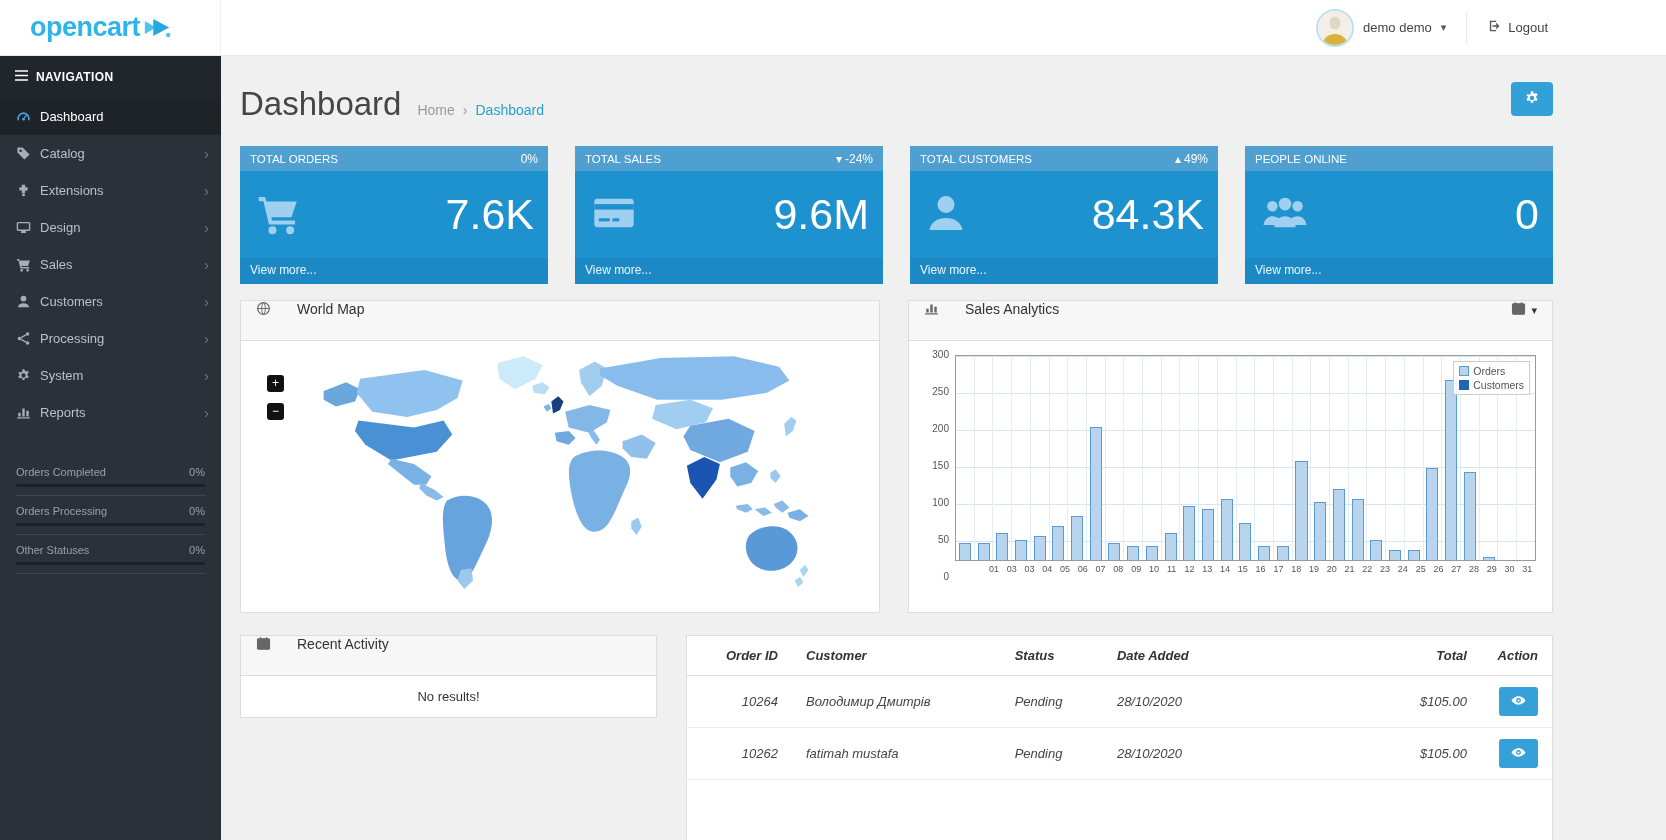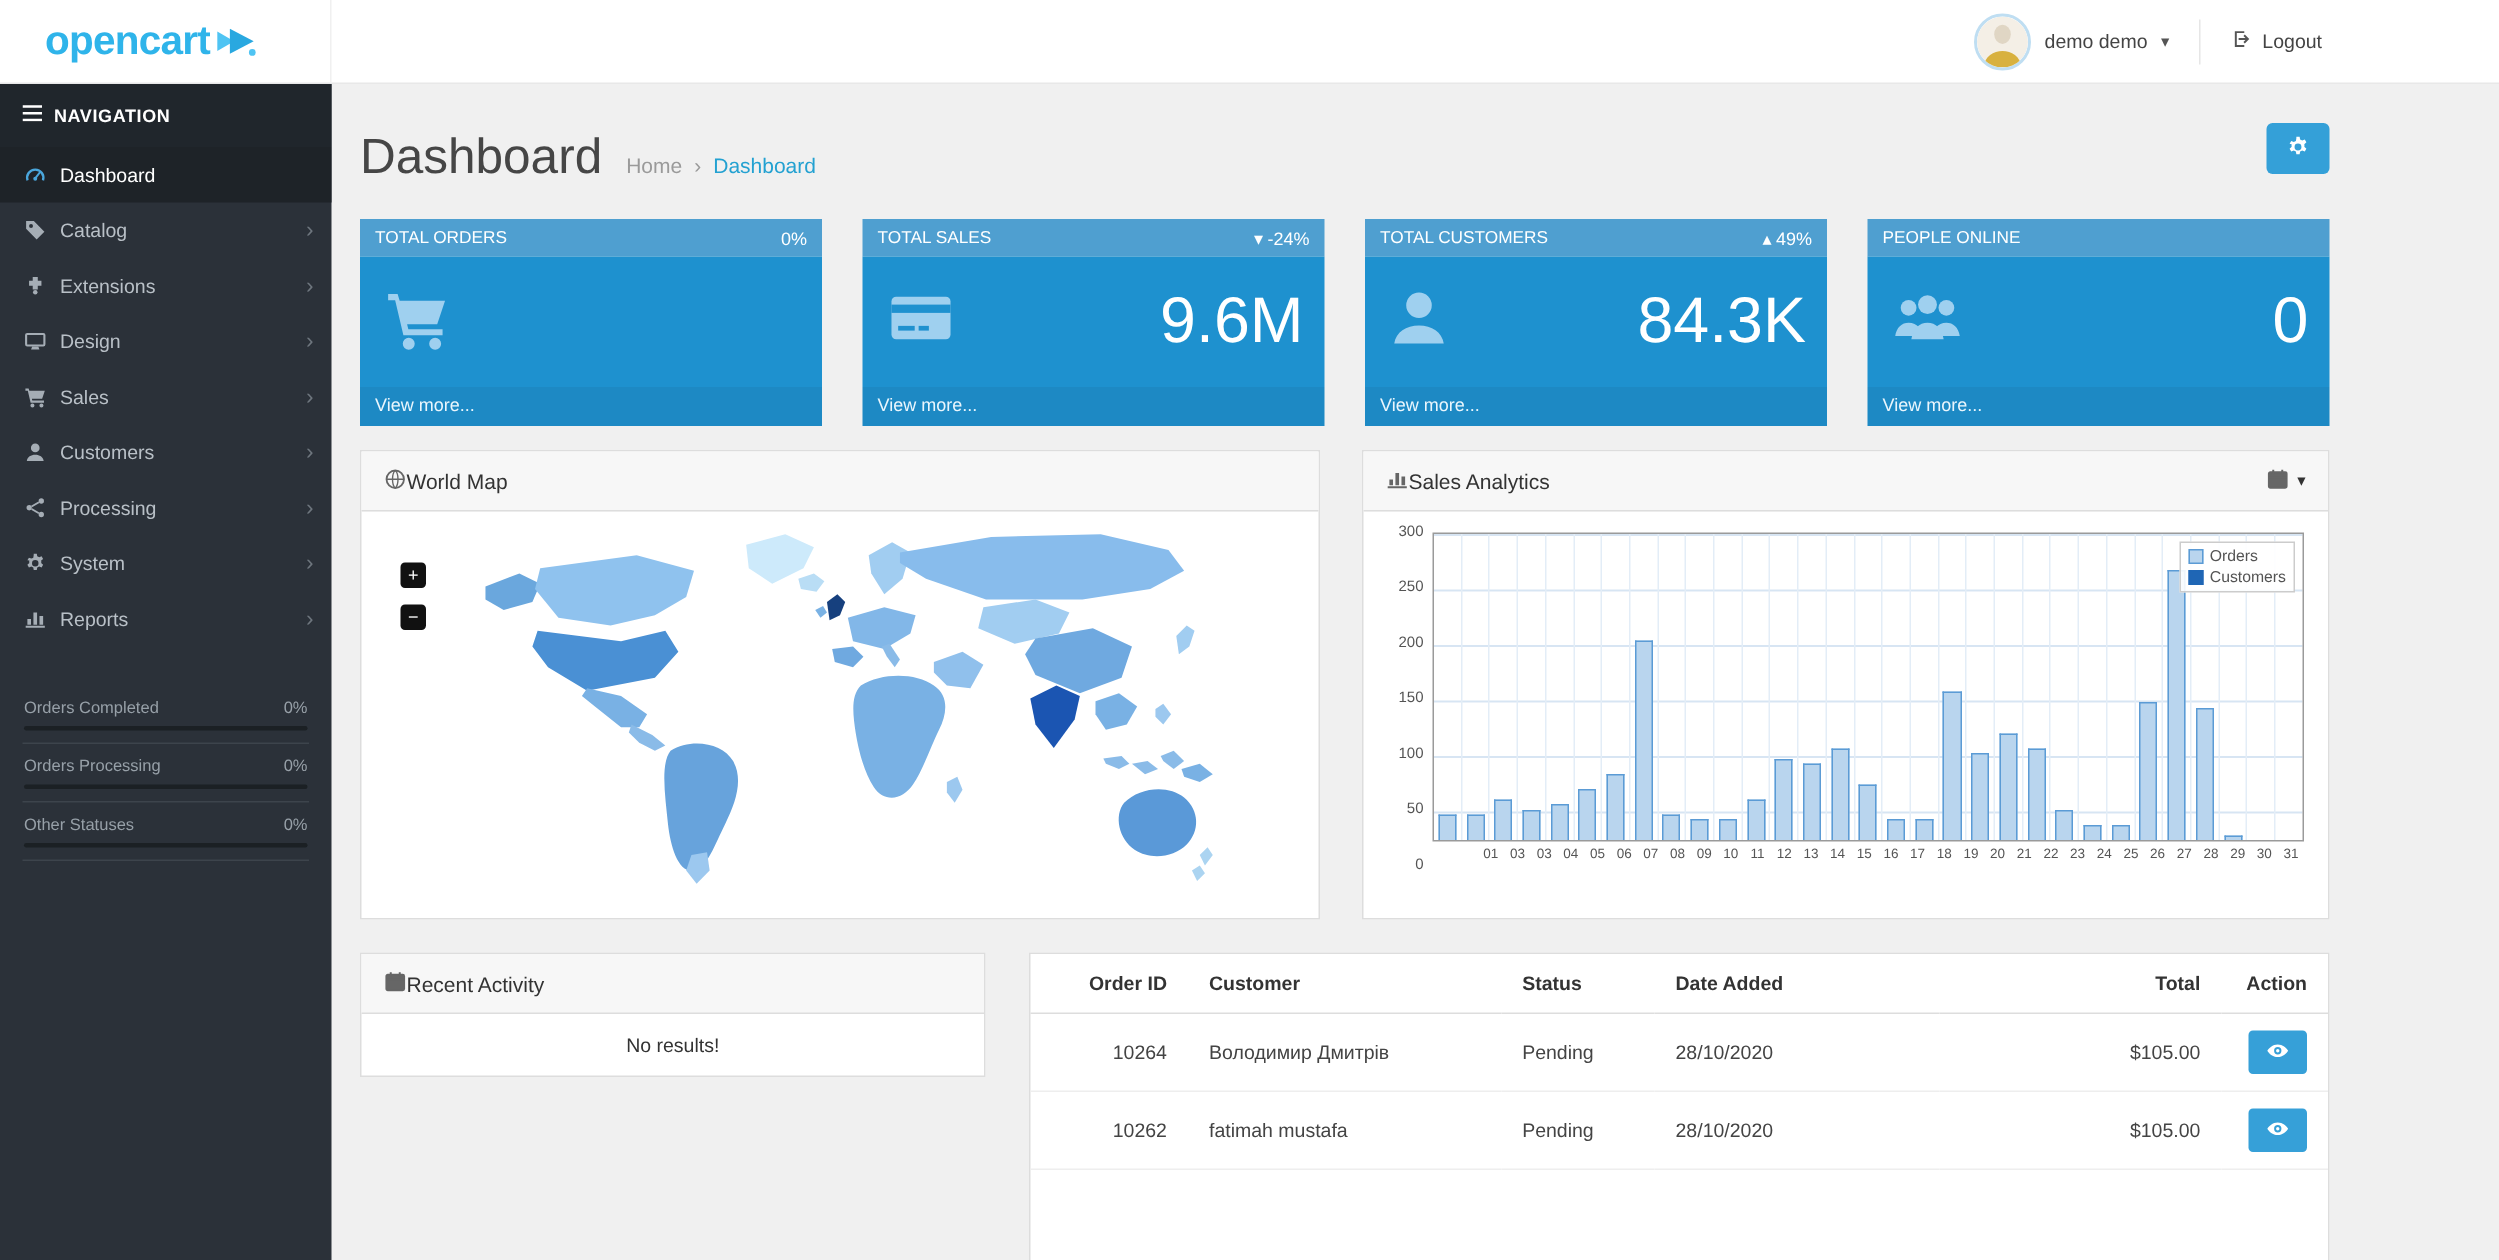--- a/index.html
+++ b/index.html
@@ -53,21 +53,21 @@
   .tile-head { background: #4f9fd0; display: flex; justify-content: space-between; align-items: center; padding: 5px 10px; font-size: 11.5px; height: 25px; }
   .tile-delta { display: flex; align-items: center; gap: 3px; font-size: 12px; }
   .tile-body { background: #1e91cf; flex: 1; display: flex; align-items: center; padding: 6px 14px; }
   .tile-body svg { fill: #9fd0ef; flex: none; }
   .tile-value { flex: 1; text-align: right; font-size: 43px; font-weight: 400; line-height: 1; }
   .tile-foot { background: #1d89c4; padding: 5px 10px; font-size: 12px; color: #eaf6fd; height: 26px; cursor: pointer; }
 
   
   .mid { display: grid; grid-template-columns: 640px 1fr; gap: 28px; margin-top: 16px; }
   .panel { background: #fff; border: 1px solid #ddd; }
-  .panel-head { height: 40px; background: #f7f7f7; border-bottom: 1px solid #ddd; display: flex; align-items: center; gap: 0; padding: 0 15px; font-size: 14px; color: #333; }
+  .panel-head { height: 40px; background: #f7f7f7; border-bottom: 1px solid #ddd; display: flex; align-items: flex-start; gap: 26px; padding: 0 15px; font-size: 14px; color: #333; }
   .panel-head svg { fill: #666; stroke: #666; }
   .mid .panel { height: 313px; }
   .map-body { position: relative; height: 272px; }
   .map-body > svg.worldmap { display: block; margin: 10px auto 0 auto; }
   .zoom-btns { position: absolute; left: 26px; top: 24px; display: flex; flex-direction: column; gap: 11px; }
   .zoom-btn { width: 17px; height: 17px; background: #111; color: #fff; border: none; border-radius: 3px; font-size: 12px; line-height: 15px; text-align: center; cursor: pointer; padding: 0; }
 
   .chart-head-right { margin-left: auto; display: flex; align-items: center; gap: 5px; cursor: pointer; }
   .chart-head-right .caret { color: #333; }
   .chart-body { height: 272px; padding: 14px 16px 0 16px; }
@@ -82,21 +82,21 @@
   #legend { position: absolute; top: 5px; right: 5px; background: rgba(255,255,255,0.9); border: 1px solid #ccc; padding: 2px 5px; font-size: 10.5px; color: #545454; }
   .legend-row { display: flex; align-items: center; gap: 4px; line-height: 14px; }
   .swatch { width: 10px; height: 10px; border: 1px solid #999; display: inline-block; }
   #xlabels { display: flex; margin-left: 30px; padding-top: 3px; }
   .xlab { flex: 1; text-align: center; font-size: 9px; color: #555; }
 
   
   .bottom { display: grid; grid-template-columns: 417px 1fr; gap: 29px; margin-top: 22px; align-items: start; }
   .activity-body { padding: 13px; text-align: center; font-size: 13px; color: #333; }
   .orders-panel { min-height: 245px; }
-  .orders-table { width: 100%; border-collapse: collapse; font-size: 13px; }
+  .orders-table { width: 100%; border-collapse: collapse; font-size: 13px; font-style: italic; }
   .orders-table th { font-weight: bold; color: #333; padding: 12px 14px; border-bottom: 1px solid #ddd; text-align: left; }
   .orders-table td { color: #444; padding: 11px 14px; border-bottom: 1px solid #eee; }
   .col-orderid { width: 120px; text-align: right !important; }
   .col-customer { width: 250px; }
   .col-status { width: 112px; }
   .col-date { width: 225px; }
   .col-total { width: 230px; text-align: right !important; }
   .col-action { width: 72px; text-align: right !important; }
   .eye-btn { width: 39px; height: 29px; background: #36a0d8; border: none; border-radius: 3px; cursor: pointer; display: inline-flex; align-items: center; justify-content: center; }
   .eye-btn svg { fill: #fff; }
@@ -289,20 +289,21 @@
         <div class="tile-head">
           <span>TOTAL ORDERS</span>
           <span class="tile-delta">
               <span>0%</span>
             </span>
         </div>
         <div class="tile-body">
           <span><svg width="48" height="44" viewBox="0 0 16 16">
                 <path d="M1 2.2h2.3l.5 1.6h11l-1.9 5.7H5.6l.3 1.2h8.3v1.5H4.7L2.7 3.7H1V2.2zm5 10.6a1.45 1.45 0 1 1 0 2.9 1.45 1.45 0 0 1 0-2.9zm6.4 0a1.45 1.45 0 1 1 0 2.9 1.45 1.45 0 0 1 0-2.9z"></path>
               </svg></span>
+          <span class="tile-value">7.6K</span>
         </div>
         <div class="tile-foot">View more...</div>
       </div>
 
       <div class="tile">
         <div class="tile-head">
           <span>TOTAL SALES</span>
           <span class="tile-delta">
               <span>▾</span>
               <span>-24%</span>

